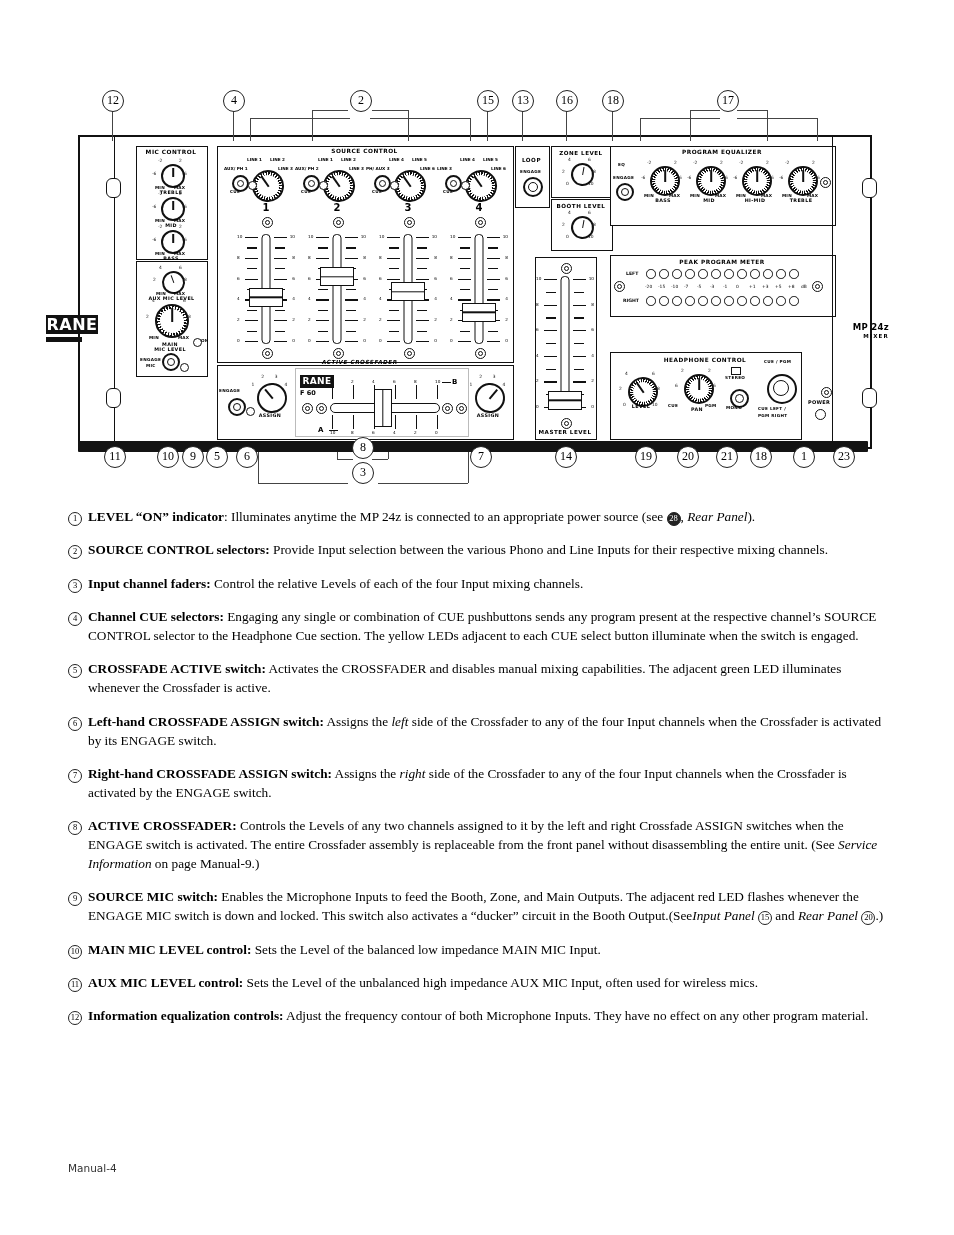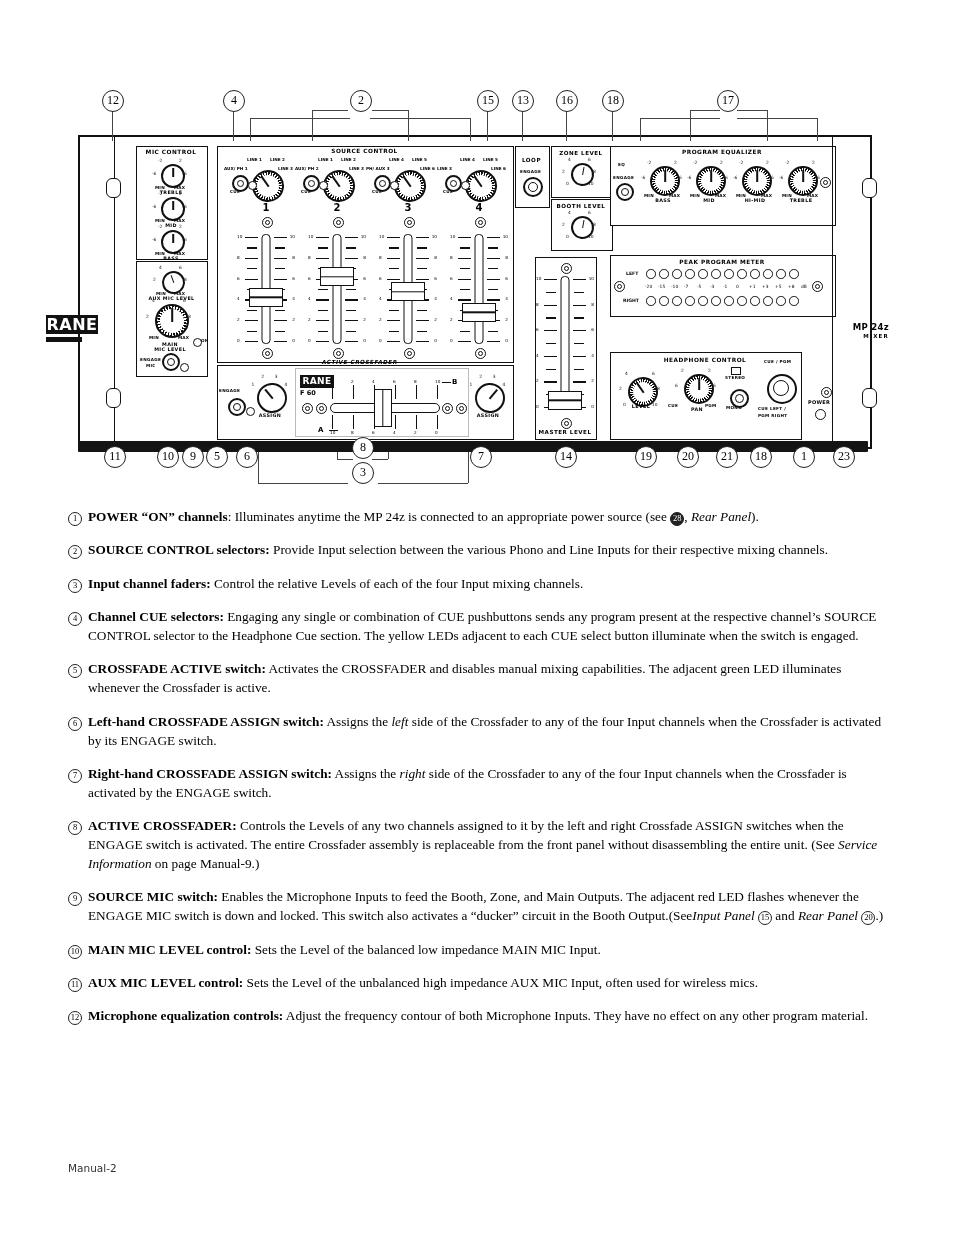--- a/index.html
+++ b/index.html
@@ -689,21 +689,21 @@
   </div>
   <div class="logo-underline"></div>
   <div class="model">
     <span>MP 24z</span>
     <small>MIXER</small>
   </div>
 
   <div class="desc" id="desc-layer">
       <div class="item">
         <div class="inum"><span class="circnum">1</span></div>
-        <div class="ibody"><b>POWER “ON” channels</b>: Illuminates anytime the MP 24z is connected to an appropriate power source (see <span class="circnum filled">28</span>, <i>Rear Panel</i>).</div>
+        <div class="ibody"><b>LEVEL “ON” indicator</b>: Illuminates anytime the MP 24z is connected to an appropriate power source (see <span class="circnum filled">28</span>, <i>Rear Panel</i>).</div>
       </div>
       <div class="item">
         <div class="inum"><span class="circnum">2</span></div>
         <div class="ibody"><b>SOURCE CONTROL selectors:</b> Provide Input selection between the various Phono and Line Inputs for their respective mixing channels.</div>
       </div>
       <div class="item">
         <div class="inum"><span class="circnum">3</span></div>
         <div class="ibody"><b>Input channel faders:</b> Control the relative Levels of each of the four Input mixing channels.</div>
       </div>
       <div class="item">
@@ -733,18 +733,18 @@
       <div class="item">
         <div class="inum"><span class="circnum">10</span></div>
         <div class="ibody"><b>MAIN MIC LEVEL control:</b> Sets the Level of the balanced low impedance MAIN MIC Input.</div>
       </div>
       <div class="item">
         <div class="inum"><span class="circnum">11</span></div>
         <div class="ibody"><b>AUX MIC LEVEL control:</b> Sets the Level of the unbalanced high impedance AUX MIC Input, often used for wireless mics.</div>
       </div>
       <div class="item">
         <div class="inum"><span class="circnum">12</span></div>
-        <div class="ibody"><b>Microphone equalization controls:</b> Adjust the frequency contour of both Microphone Inputs. They have no effect on any other program material.</div>
+        <div class="ibody"><b>Information equalization controls:</b> Adjust the frequency contour of both Microphone Inputs. They have no effect on any other program material.</div>
       </div>
     </div>
 
-  <div class="footer">Manual-2</div>
+  <div class="footer">Manual-4</div>
 </div>
 
 </body></html>

